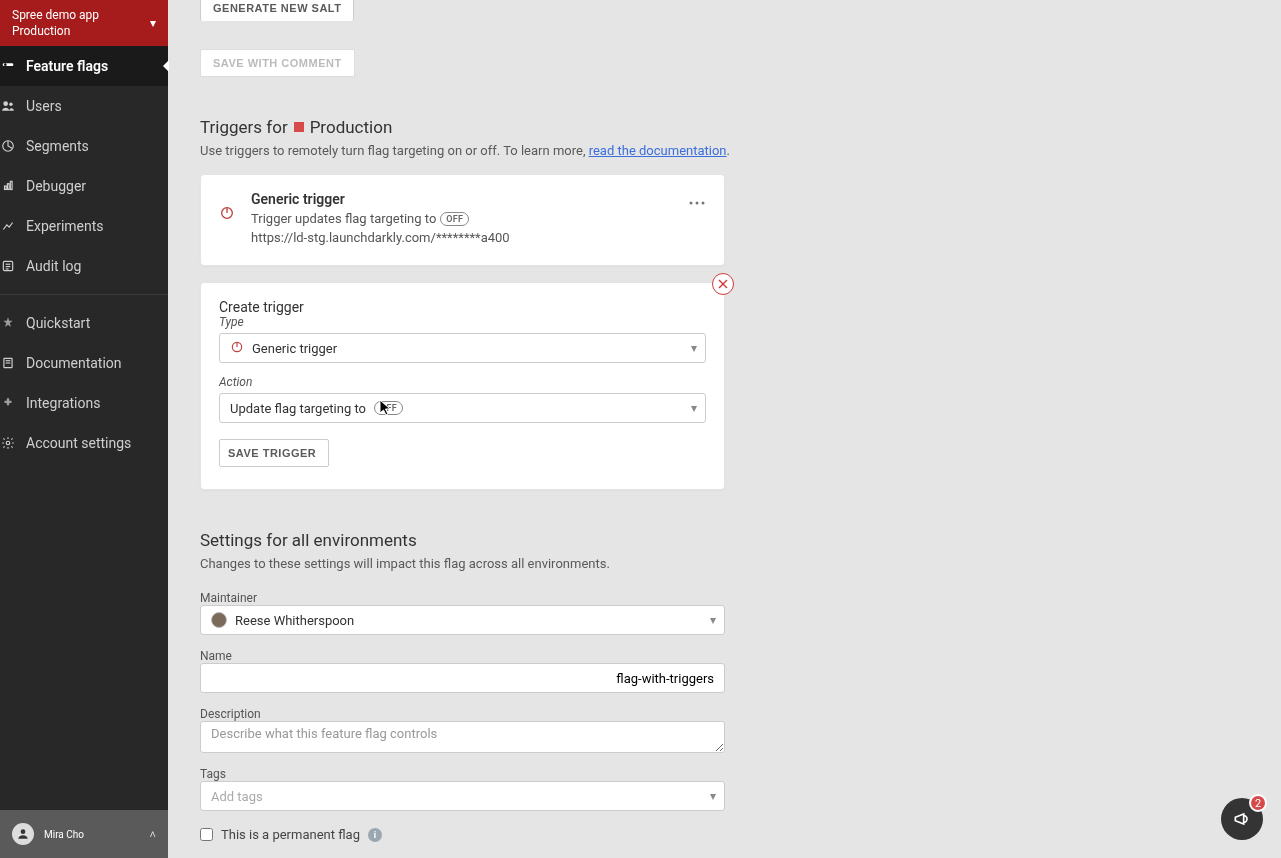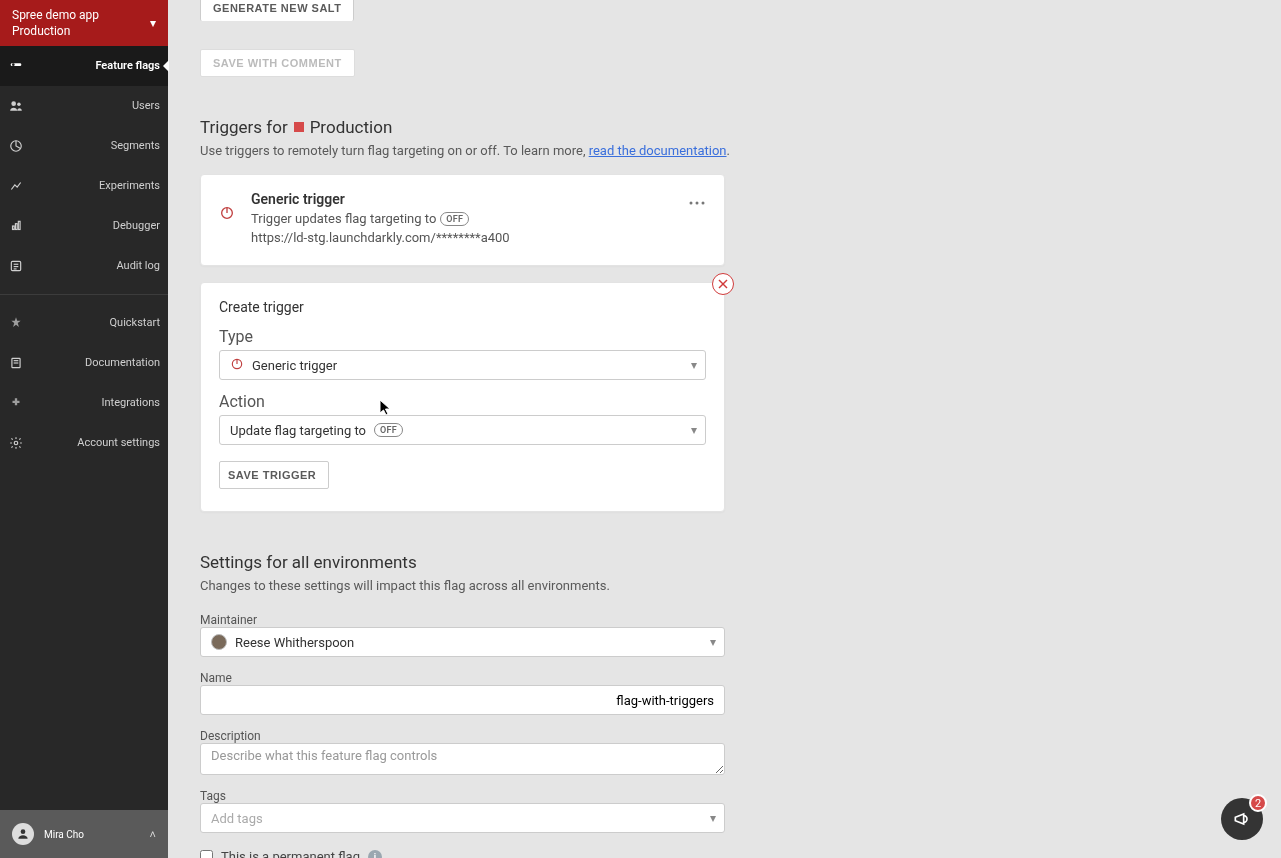--- a/index.html
+++ b/index.html
@@ -30,26 +30,25 @@
     justify-content: space-between;
     color: #fff;
   }
   .sidebar-header .title { font-size: 12px; line-height: 1.3; }
   .sidebar-header .env { font-size: 12px; }
   .sidebar-nav { padding: 0; }
   .nav-item {
     display: flex;
     align-items: center;
     gap: 10px;
-    padding: 0 8px;
+    padding: 0 0;
     height: 40px;
     color: #cfcfcf;
-    font-size: 11px;
+    font-size: 14px;
     cursor: pointer;
-    justify-content: space-between;
   }
   .nav-item .icon-slot { width: 16px; height:16px; display:flex; align-items:center; justify-content:center;}
   .nav-item.active {
     background: #1a1a1a;
     color: #fff;
     font-weight: 600;
     position: relative;
   }
   .nav-item.active::after {
     content:"";
@@ -132,21 +131,21 @@
   .trigger-title { font-weight:600; font-size:14px; color:#333; margin-bottom:4px;}
   .trigger-line { font-size:13px; color:#555; margin-bottom:4px; display:flex; align-items:center; gap:4px;}
   .badge-off {
     display:inline-flex; align-items:center;
     font-size:9px; font-weight:600;
     border:1px solid #888; color:#666;
     border-radius:9px; padding:1px 5px;
     letter-spacing:0.3px;
   }
   .more-dots { position:absolute; top:16px; right:18px; color:#777; font-size:18px; cursor:pointer; line-height:1;}
-  .field-label { font-size:16px; color:#555; margin-bottom:4px; display:block;}
+  .field-label { font-size:12px; color:#555; margin-bottom:4px; display:block;font-style:italic;}
   .select-box, .input-box {
     border:1px solid #ccc;
     border-radius:3px;
     width:100%;
     min-height:30px;
     padding:4px 10px;
     font-size:13px;
     background:#fff;
     position:relative;
     display:flex;
@@ -256,34 +255,34 @@
           <svg width="14" height="14" viewBox="0 0 24 24" fill="none" stroke="#cfcfcf" stroke-width="2">
               <circle cx="12" cy="12" r="9"></circle>
               <path d="M12 3v9l7 4"></path>
             </svg>
         </span>
         <span>Segments</span>
       </div>
       <div class="nav-item">
         <span class="icon-slot">
           <svg width="14" height="14" viewBox="0 0 24 24" fill="none" stroke="#cfcfcf" stroke-width="2">
-              <path d="M4 18 L10 10 L14 14 L20 6"></path>
-            </svg>
-        </span>
-        <span>Experiments</span>
-      </div>
-      <div class="nav-item">
-        <span class="icon-slot">
-          <svg width="14" height="14" viewBox="0 0 24 24" fill="none" stroke="#cfcfcf" stroke-width="2">
               <rect x="6" y="12" width="3" height="6"></rect>
               <rect x="11" y="8" width="3" height="10"></rect>
               <rect x="16" y="4" width="3" height="14"></rect>
             </svg>
         </span>
         <span>Debugger</span>
+      </div>
+      <div class="nav-item">
+        <span class="icon-slot">
+          <svg width="14" height="14" viewBox="0 0 24 24" fill="none" stroke="#cfcfcf" stroke-width="2">
+              <path d="M4 18 L10 10 L14 14 L20 6"></path>
+            </svg>
+        </span>
+        <span>Experiments</span>
       </div>
       <div class="nav-item">
         <span class="icon-slot">
           <svg width="14" height="14" viewBox="0 0 24 24" fill="none" stroke="#cfcfcf" stroke-width="2">
               <rect x="4" y="4" width="16" height="16" rx="2"></rect>
               <line x1="8" y1="9" x2="16" y2="9"></line>
               <line x1="8" y1="13" x2="16" y2="13"></line>
               <line x1="8" y1="17" x2="13" y2="17"></line>
             </svg>
         </span>
@@ -382,21 +381,21 @@
         </span>
       </div>
 
       <div class="card" style="padding-bottom:22px;">
         <span class="close-circle">
           <svg width="10" height="10" viewBox="0 0 10 10" stroke="#d13b3b" stroke-width="1.5">
               <line x1="1" y1="1" x2="9" y2="9"></line>
               <line x1="9" y1="1" x2="1" y2="9"></line>
             </svg>
         </span>
-        <div style="font-size:14px;color:#333;margin-bottom:12px;">Create trigger</div>
+        <div style="font-size:14px;color:#333;margin-bottom:0;">Create trigger</div>
 
         <div class="field-group" style="margin-top:0;">
           <label class="field-label">Type</label>
           <div class="select-box">
             <span>
               <svg width="14" height="14" viewBox="0 0 24 24" fill="none" stroke="#c04040" stroke-width="2">
                   <circle cx="12" cy="12" r="8"></circle>
                   <line x1="12" y1="4" x2="12" y2="12"></line>
                 </svg>
             </span>

